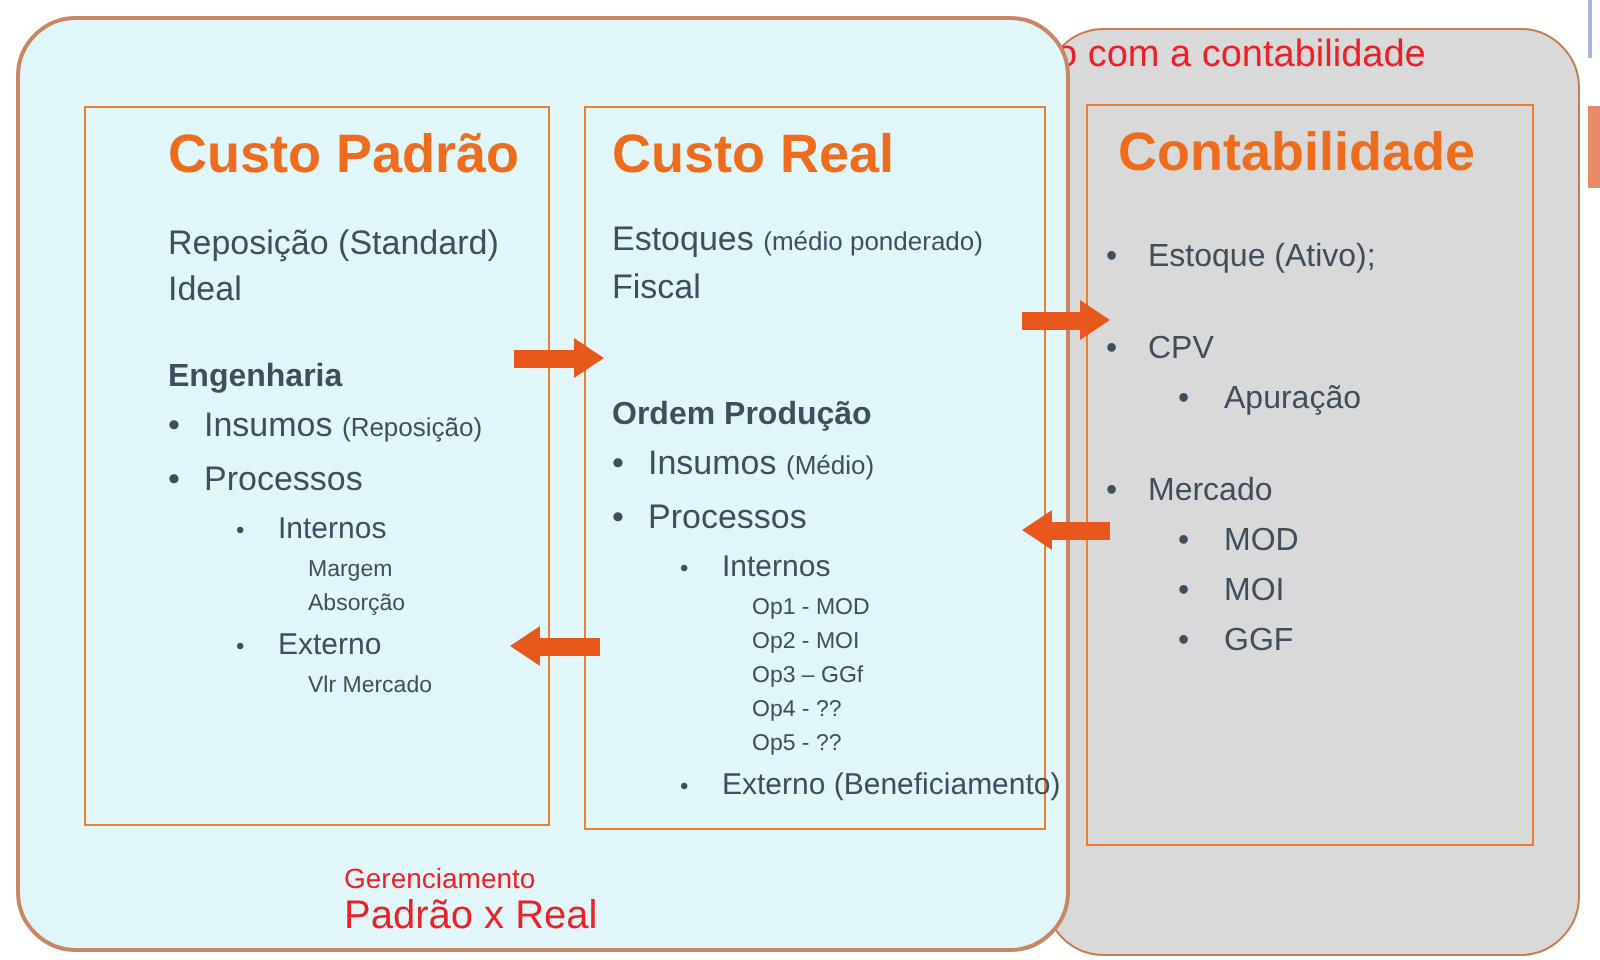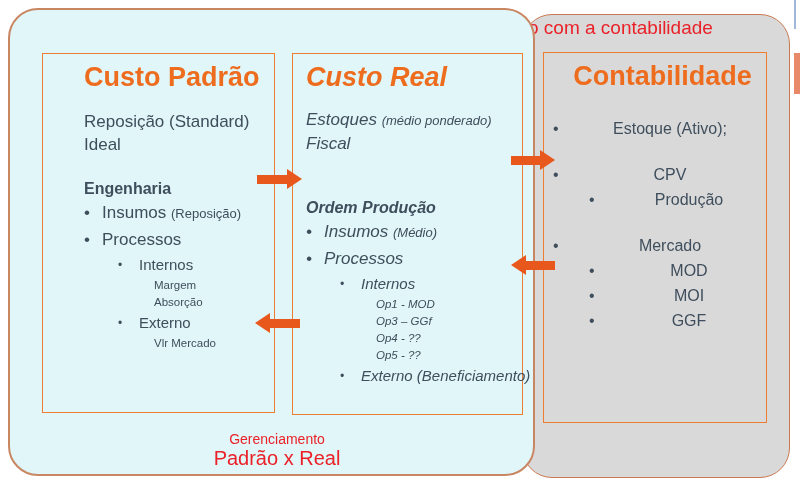--- a/index.html
+++ b/index.html
@@ -20,34 +20,34 @@
     left:8px;top:8px;width:527px;height:468px;
     background:#e1f6f8;border:2px solid #c98662;border-radius:30px;
     z-index:3;
   }
   
   #top-note{
     position:absolute;left:528px;top:17px;z-index:2;
     color:#ea2128;font-size:19px;white-space:nowrap;
   }
   #bottom-note{
-    position:absolute;left:152px;top:431px;width:250px;z-index:4;
-    color:#ea2128;text-align:center;line-height:1.15;
+    position:absolute;left:172px;top:431px;width:250px;z-index:4;
+    color:#ea2128;line-height:1.15;
   }
   #bottom-note .bn1{font-size:14px;}
   #bottom-note .bn2{font-size:20px;}
   
   .box{
     position:absolute;box-sizing:border-box;z-index:4;
     border:1.5px solid #ed7d31;background:transparent;
     padding-top:6px;
   }
   #box-padrao{left:42px;top:53px;width:233px;height:360px;padding-left:28px;}
-  #box-real{left:292px;top:53px;width:231px;height:362px;font-style:italic;}
-  #box-contab{left:543px;top:52px;width:224px;height:371px;text-align:center;}
+  #box-real{left:292px;top:53px;width:231px;height:362px;}
+  #box-contab{left:543px;top:52px;width:224px;height:371px;}
   .box-title{
     color:#ee6c1e;font-weight:bold;font-size:27px;line-height:34px;
     padding-left:13px;white-space:nowrap;
   }
   #box-contab .box-title{padding-left:15px;}
   
   .ln{position:relative;white-space:nowrap;}
   .body{font-size:17px;line-height:23px;padding-left:13px;}
   .sect{font-size:16px;font-weight:bold;line-height:22px;padding-left:13px;}
   .note{font-size:13px;}
@@ -96,31 +96,32 @@
 
   <div id="box-real" class="box">
     <div class="box-title">Custo Real</div>
     <div class="ln body" style="margin-top:14px"><span>Estoques</span> <span class="note">(médio ponderado)</span></div>
     <div class="ln body">Fiscal</div>
     <div class="ln sect" style="margin-top:42px">Ordem Produção</div>
     <div class="ln l1"><span>Insumos</span> <span class="note">(Médio)</span></div>
     <div class="ln l1">Processos</div>
     <div class="ln l2">Internos</div>
     <div class="ln l3">Op1 - MOD</div>
+    <div class="ln l3">Op2 - MOI</div>
     <div class="ln l3">Op3 – GGf</div>
     <div class="ln l3">Op4 - ??</div>
     <div class="ln l3">Op5 - ??</div>
     <div class="ln l2">Externo (Beneficiamento)</div>
   </div>
 
   <div id="box-contab" class="box">
     <div class="box-title">Contabilidade</div>
     <div class="ln c1" style="margin-top:24px">Estoque (Ativo);</div>
     <div class="ln c1" style="margin-top:22px">CPV</div>
-    <div class="ln c2">Produção</div>
+    <div class="ln c2">Apuração</div>
     <div class="ln c1" style="margin-top:22px">Mercado</div>
     <div class="ln c2">MOD</div>
     <div class="ln c2">MOI</div>
     <div class="ln c2">GGF</div>
   </div>
 
   <div class="arrow" style="left:257px;top:179px;">
     <div class="shaft" style="left:0;width:32px;"></div>
     <div class="head right" style="left:30px;"></div>
   </div>

